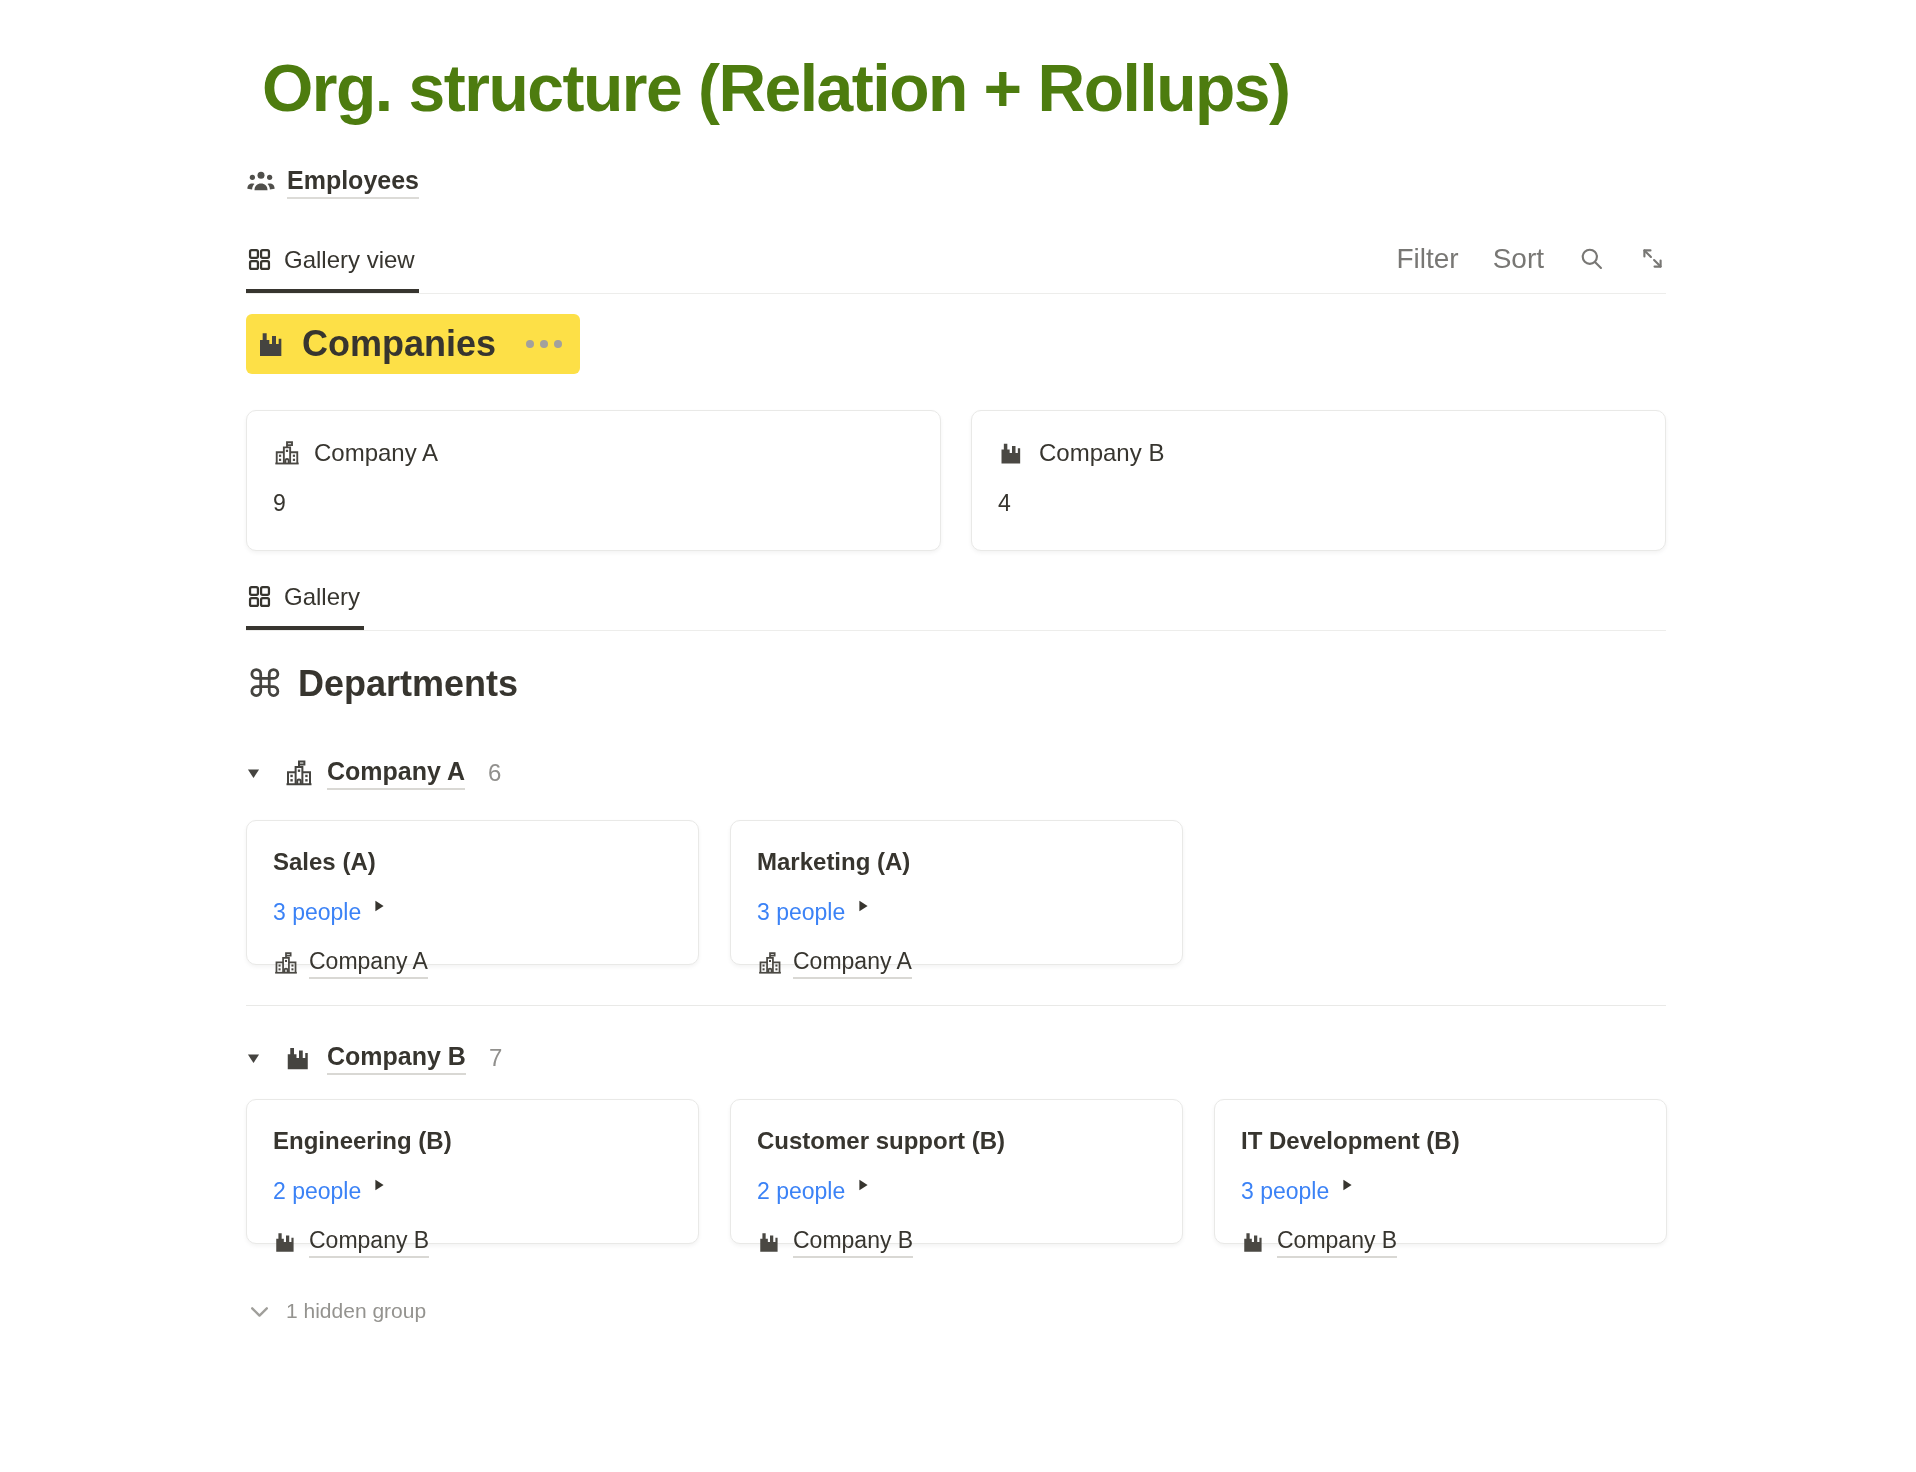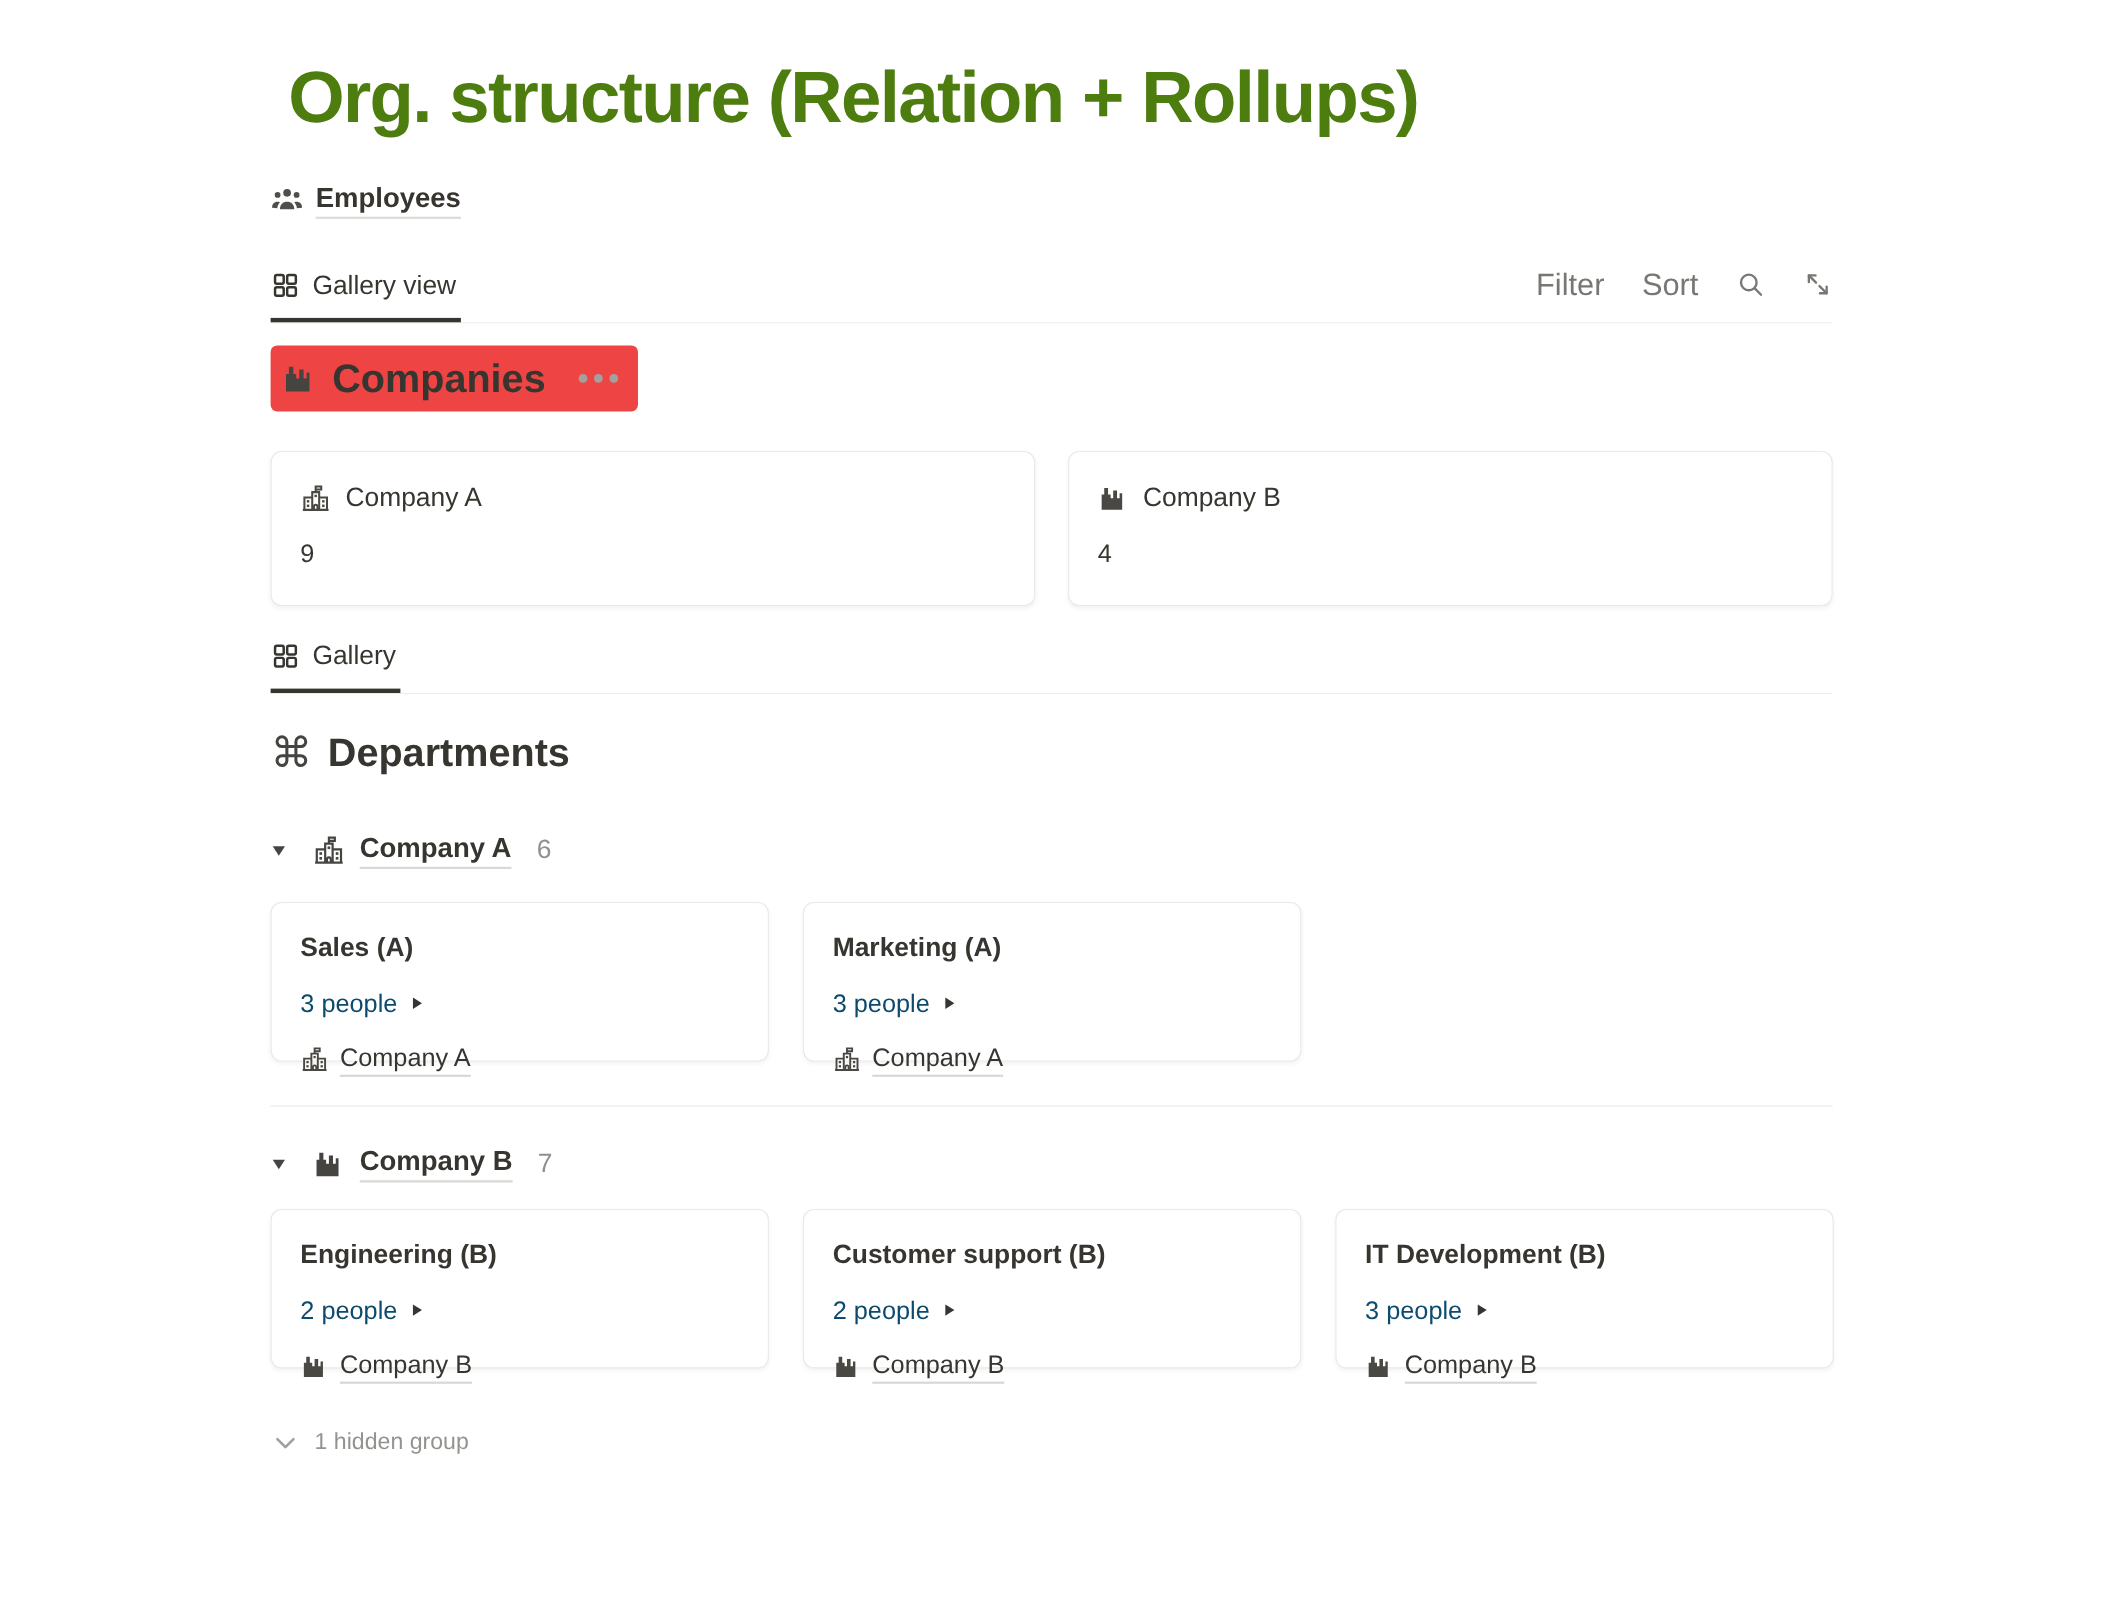--- a/index.html
+++ b/index.html
@@ -45,21 +45,21 @@
   .tab-label { font-size:24px; font-weight:500; color:#37352f; }
 
   .toolbar { display:flex; align-items:center; gap:34px; padding-bottom:18px; color:#787774; }
   .toolbar-btn { font-size:28px; cursor:pointer; }
   .toolbar .ticon { width:27px; height:27px; display:block; cursor:pointer; }
 
   
   .section-header {
     display:inline-flex; align-items:center; gap:14px;
     margin-top:20px;
-    background:#ef4444; border-radius:6px;
+    background:#fde047; border-radius:6px;
     padding:9px 18px 9px 10px;
   }
   .section-header-plain {
     display:inline-flex; align-items:center; gap:14px;
     margin-top:26px; padding:6px 0;
   }
   .section-title { font-size:36px; font-weight:700; color:#37352f; }
   .bicon { width:32px; height:32px; color:#454440; flex:0 0 auto; }
   .cmd-glyph { font-family:"DejaVu Sans", sans-serif; font-size:38px; line-height:1; color:#454440; }
   .dots { display:inline-flex; gap:6px; margin-left:16px; cursor:pointer; align-items:center; }
@@ -73,21 +73,21 @@
     box-shadow:0 2px 4px rgba(15,15,15,0.05);
     cursor:pointer;
   }
   .card.co { height:141px; padding:28px 26px 0; }
   .card.dept { height:145px; padding:27px 26px 0; }
   .card-title-row { display:flex; align-items:center; gap:13px; }
   .card-title-row .cicon { width:28px; height:28px; color:#4a4843; flex:0 0 auto; }
   .co-name { font-size:24px; font-weight:500; color:#37352f; }
   .co-value { margin-top:23px; font-size:23px; color:#37352f; }
   .dept-title { font-size:24px; font-weight:600; color:#37352f; }
-  .people-row { margin-top:23px; display:flex; align-items:center; gap:11px; font-size:23px; color:#0c4a6e; cursor:pointer; }
+  .people-row { margin-top:23px; display:flex; align-items:flex-start; gap:11px; font-size:23px; color:#3b82f6; cursor:pointer; }
   .tri-right { width:14px; height:14px; color:#37352f; }
   .company-row { margin-top:22px; display:flex; align-items:center; gap:10px; cursor:pointer; }
   .company-row .cicon { width:26px; height:26px; color:#4a4843; flex:0 0 auto; }
   .link {
     font-size:23px; font-weight:500; color:#37352f;
     border-bottom:2px solid #d9d8d4; padding-bottom:2px;
   }
 
   
   .group-header { display:flex; align-items:center; }

